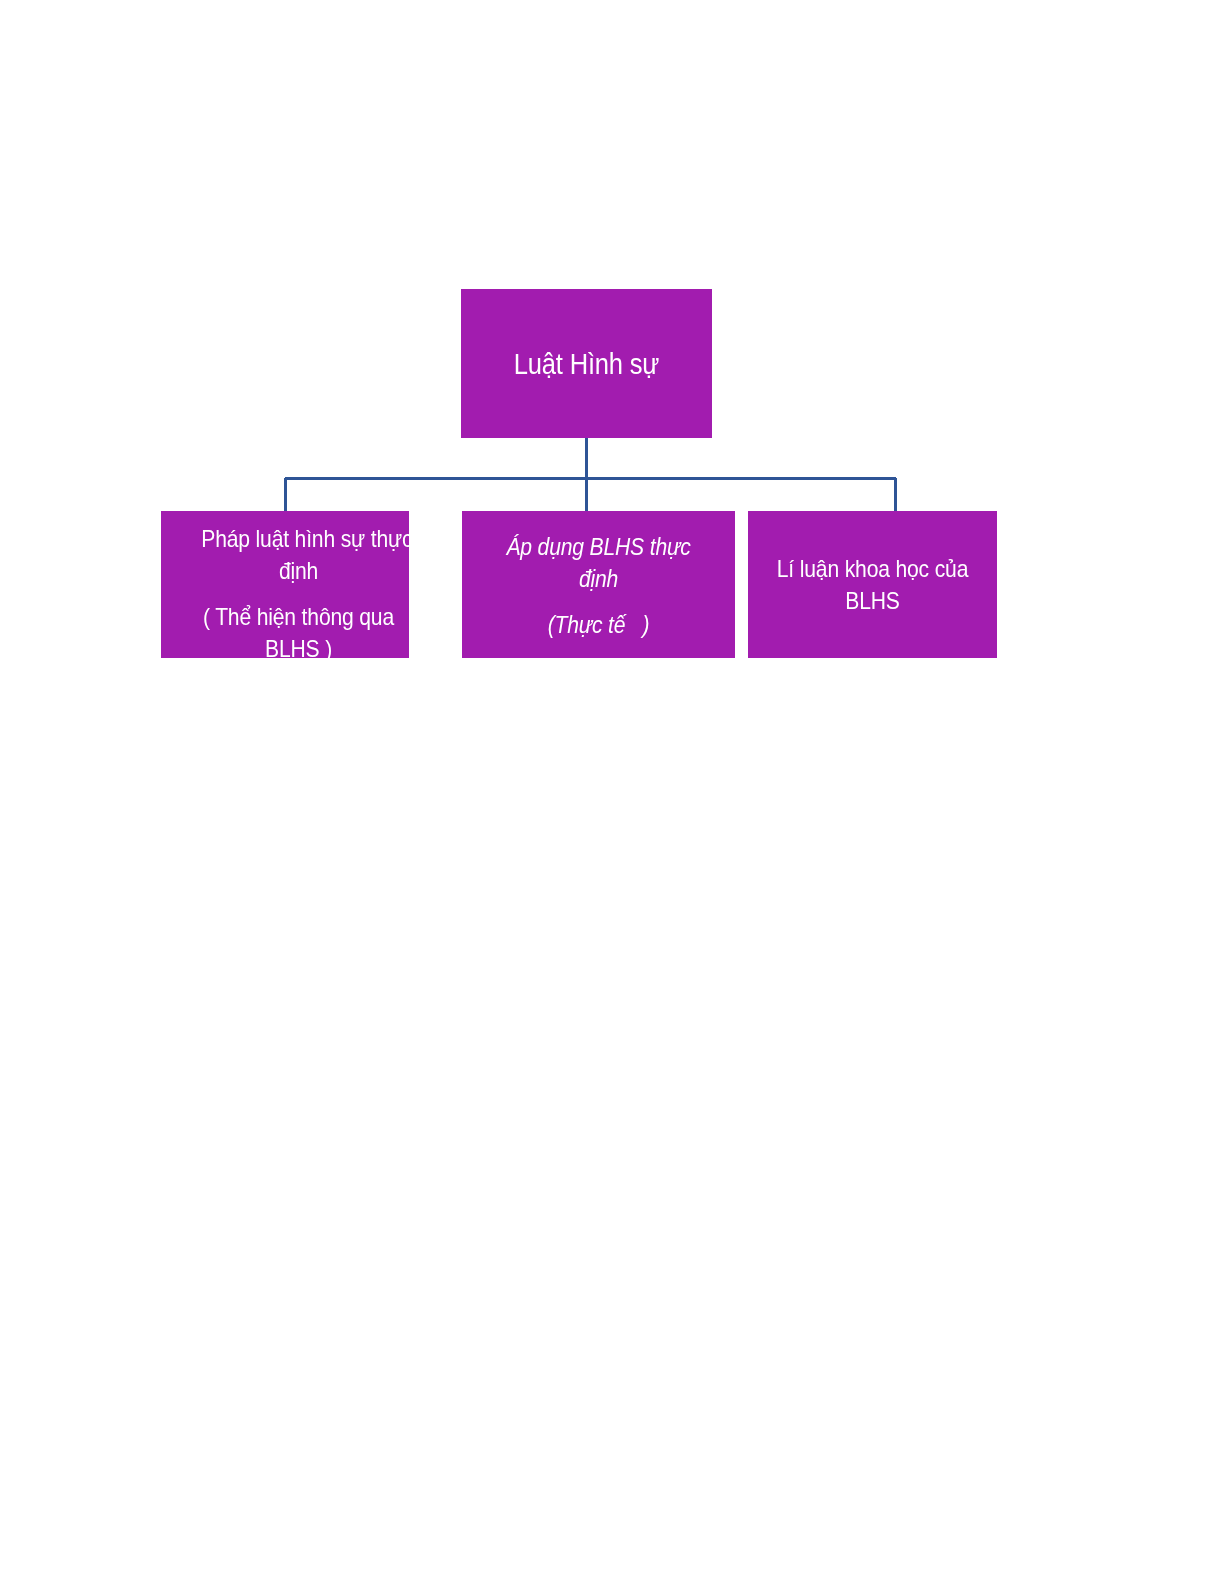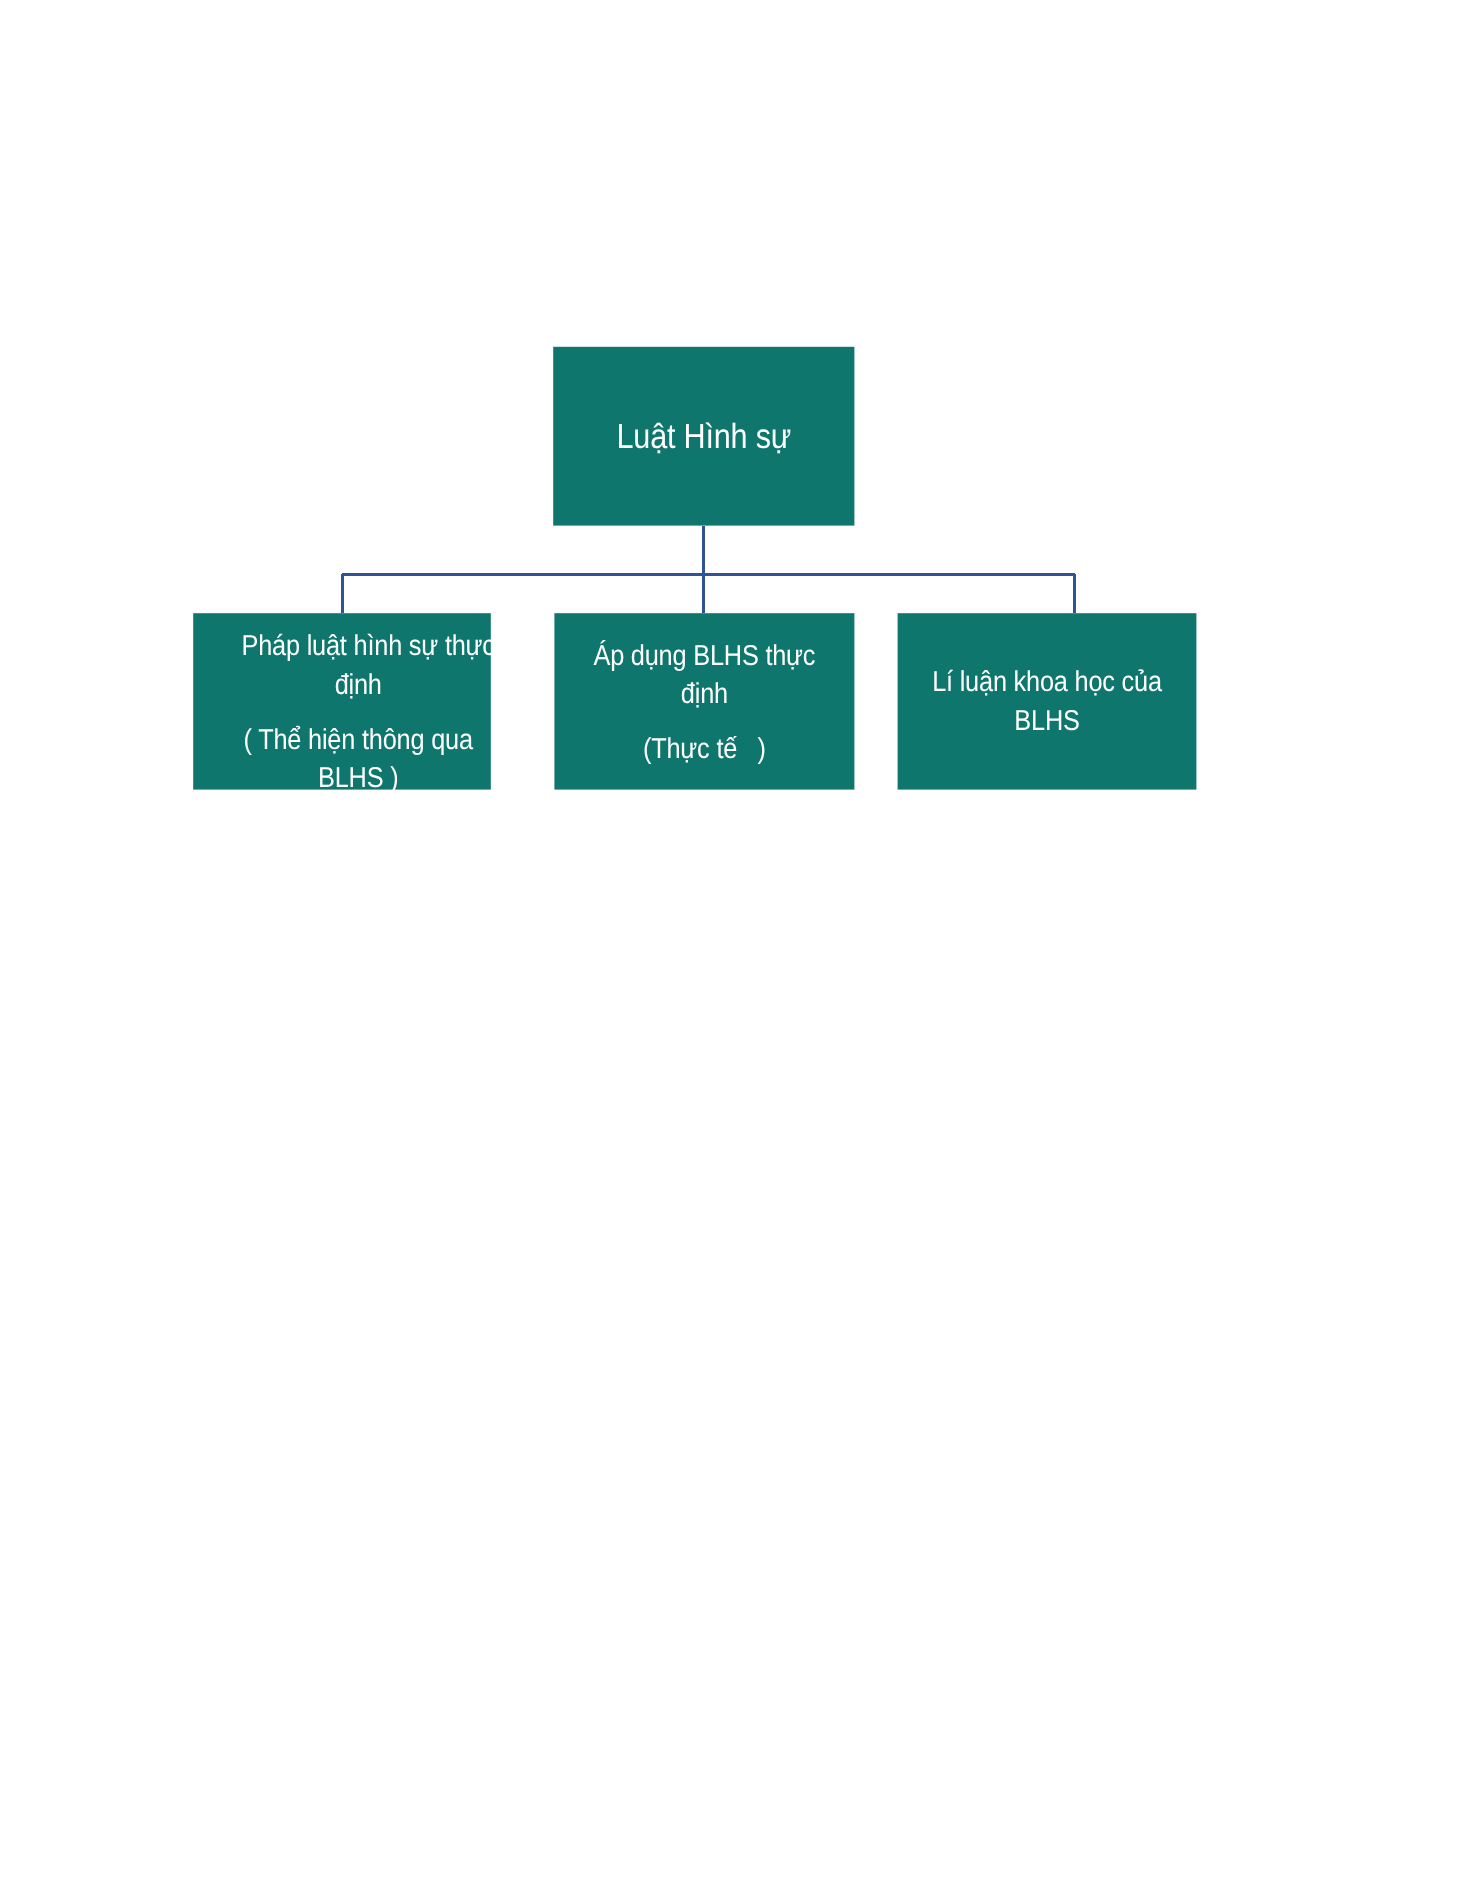--- a/index.html
+++ b/index.html
@@ -31,21 +31,21 @@
     top: 0;
     width: 1225px;
     height: 1585px;
     z-index: 1;
   }
 
   
   .node {
     position: absolute;
     z-index: 2;
-    background: #0f766e;
+    background: #a21caf;
     box-sizing: border-box;
     display: flex;
     flex-direction: column;
     align-items: flex-start;
     justify-content: center;
     text-align: center;
     color: #ffffff;
   }
 
   .node p {
@@ -90,23 +90,24 @@
 
   #node-child-1 {
     left: 161px;
     width: 248px;
     justify-content: flex-start;
     padding-top: 12px;
     padding-left: 27px;
   }
   #node-child-2 {
     left: 462px;
-    width: 250px;
+    width: 273px;
     justify-content: flex-start;
     padding-top: 20px;
+    font-style: italic;
   }
   #node-child-3 {
     left: 748px;
     width: 249px;
     justify-content: center;
   }
 </style>
 </head>
 <body>
 

